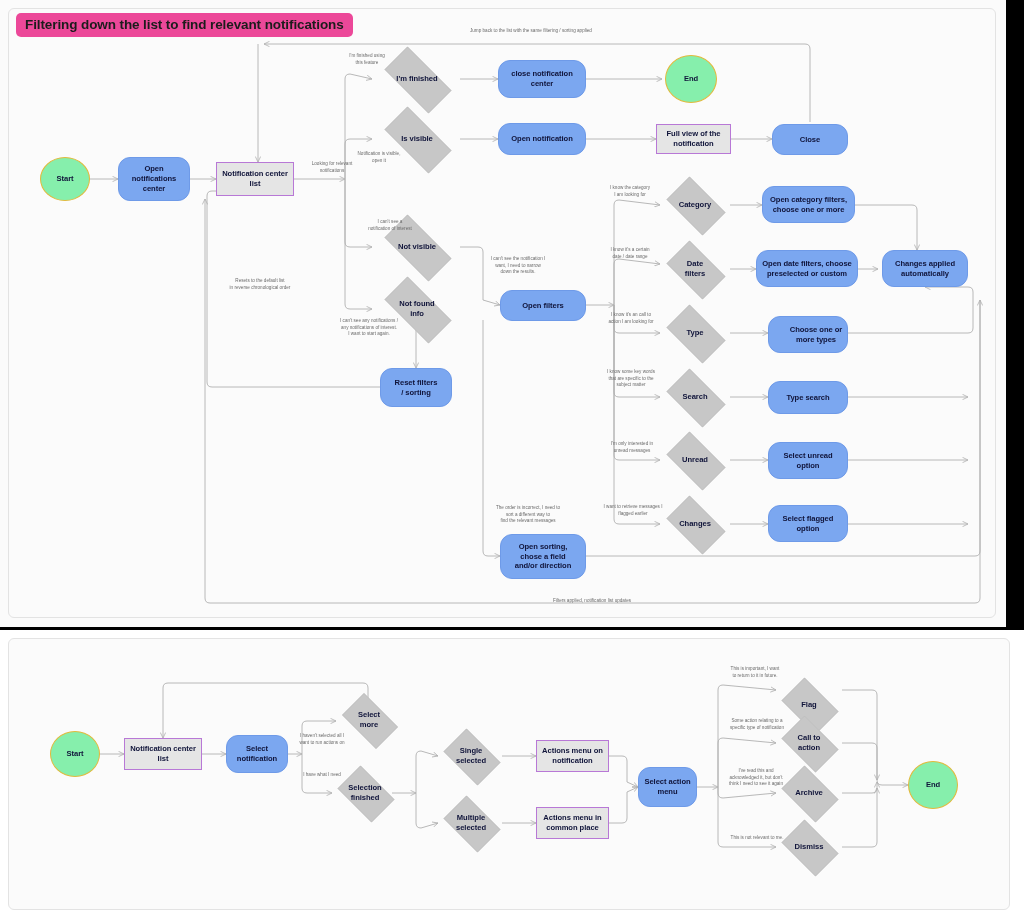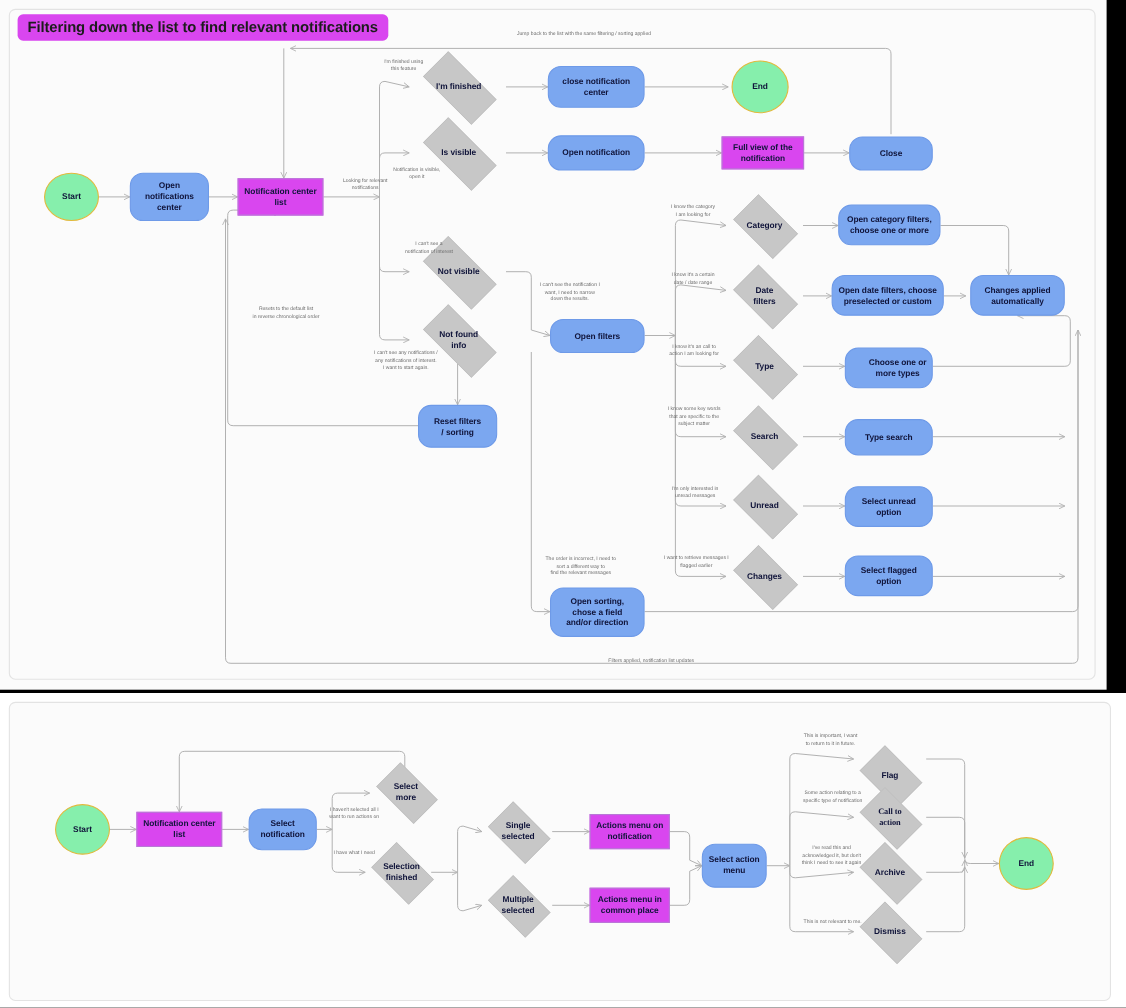--- a/index.html
+++ b/index.html
@@ -3,27 +3,27 @@
 <meta charset="utf-8">
 <style>
   html,body{margin:0;padding:0;background:#000;}
   body{width:1024px;height:916px;font-family:"Liberation Sans",sans-serif;overflow:hidden;}
   .panel{position:absolute;left:0;background:#fbfbfb;overflow:hidden;}
   #panel1{top:0;width:1006px;height:627px;}
   #panel2{top:630px;width:1024px;height:286px;background:#ffffff;}
   .frame{position:absolute;border:1px solid #e3e3e3;border-radius:6px;background:#fbfbfb;}
   #frame1{left:8px;top:8px;width:986px;height:608px;}
   #frame2{left:8px;top:8px;width:1000px;height:270px;}
-  .frame-title{position:absolute;background:#d946ef;border-radius:5px;padding:4px 9px 5px 9px;
+  .frame-title{position:absolute;background:#ec4899;border-radius:5px;padding:4px 9px 5px 9px;
     font-size:13.5px;font-weight:600;color:#1c1c1c;white-space:nowrap;letter-spacing:-0.1px;}
   svg.edges{position:absolute;left:0;top:0;overflow:visible;pointer-events:none;}
   .node{position:absolute;display:flex;align-items:center;justify-content:center;text-align:center;
     font-size:7.6px;font-weight:700;color:#10143a;line-height:1.28;letter-spacing:-0.05px;box-sizing:border-box;}
   .n-round{border-radius:12px;background:#7ba7f0;border:1px solid #6e9ae8;}
-  .n-rect{background:#d946ef;border:1px solid #b878d6;align-items:center;}
+  .n-rect{background:#e5e5e5;border:1px solid #b878d6;align-items:center;}
   .n-circle{border-radius:50%;background:#86efac;border:1px solid #e2b93c;}
   .n-diamond{background:transparent;border:none;}
   .n-diamond .dshape{position:absolute;left:0;top:0;width:100%;height:100%;
     background:#c7c7c7;transform:rotate(45deg) scale(0.707);border:1px solid #bdbdbd;}
   .n-diamond .dlabel{position:relative;z-index:2;}
   .edge-label{position:absolute;font-size:4.6px;color:#6b6b6b;line-height:1.45;text-align:center;
     letter-spacing:0.01px;white-space:pre;font-weight:400;}
 </style>
 </head>
 <body>
@@ -368,21 +368,21 @@
   <div class="node n-round" style="left:638px;top:137px;width:59px;height:40px;">
     <span style="white-space:pre-line">Select action
 menu</span>
     </div>
 
   <div class="node n-diamond" style="left:776px;top:53px;width:66px;height:44px;">
     <div class="dshape"></div>
       <span class="dlabel">Flag</span>
     </div>
 
-  <div class="node n-diamond" style="left:776px;top:91px;width:66px;height:44px;font-family:Liberation Serif, serif;">
+  <div class="node n-diamond" style="left:776px;top:91px;width:66px;height:44px;">
     <div class="dshape"></div>
       <span class="dlabel" style="white-space:pre-line">Call to
 action</span>
     </div>
 
   <div class="node n-diamond" style="left:776px;top:141px;width:66px;height:44px;">
     <div class="dshape"></div>
       <span class="dlabel">Archive</span>
     </div>
 

